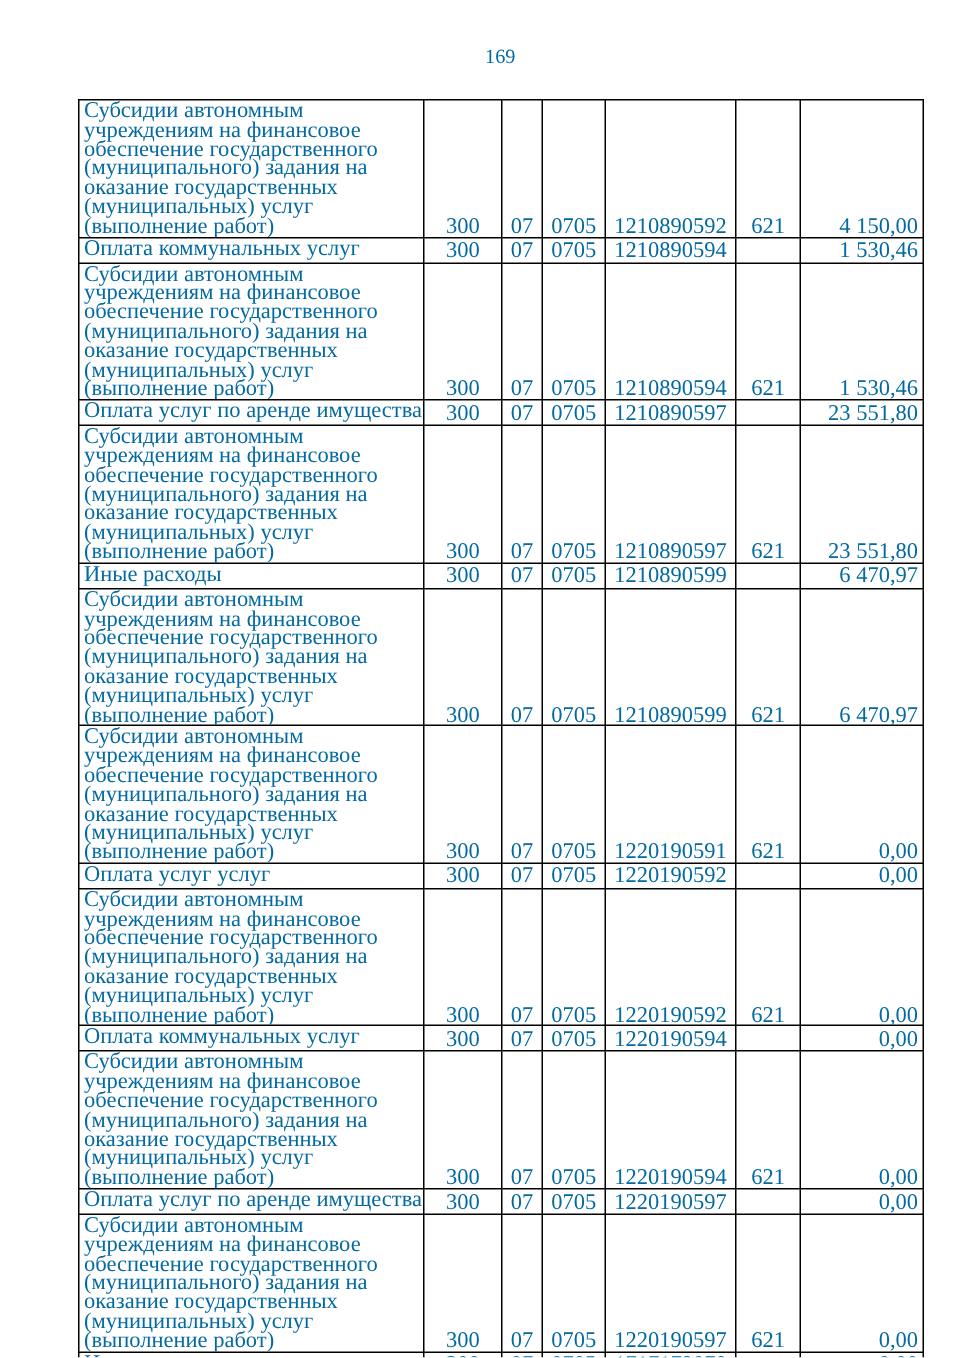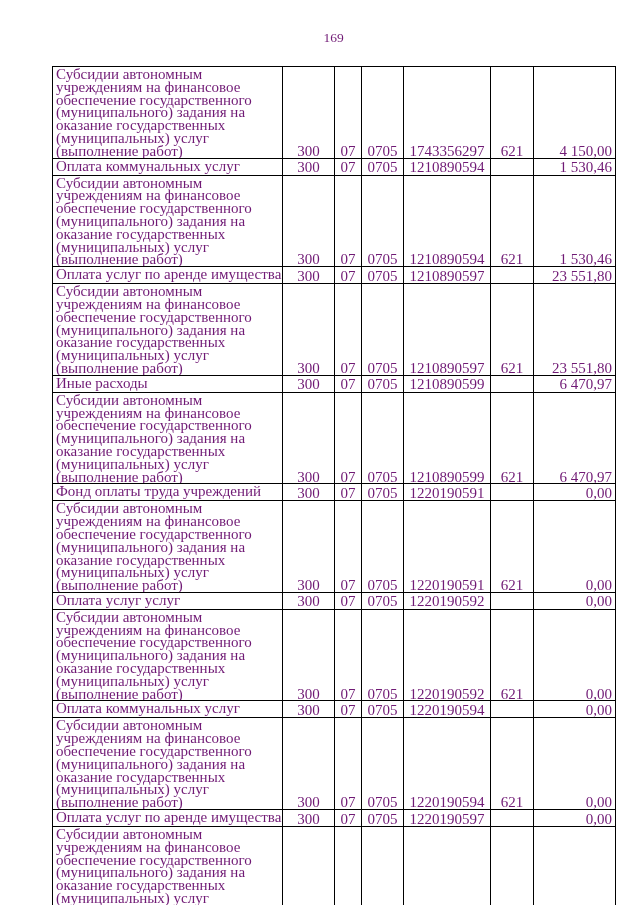--- a/index.html
+++ b/index.html
@@ -6,21 +6,21 @@
     margin: 0;
     padding: 0;
     background: #ffffff;
   }
   .page {
     position: relative;
     width: 640px;
     height: 905px;
     background: #ffffff;
     font-family: "Liberation Serif", "DejaVu Serif", serif;
-    color: #701a75;
+    color: #0369a1;
     overflow: hidden;
   }
   .page-number {
     position: absolute;
     top: 31px;
     left: 52px;
     width: 563px;
     text-align: center;
     font-size: 13.5px;
     line-height: 14px;
@@ -78,21 +78,21 @@
       <col style="width:87px">
       <col style="width:43px">
       <col style="width:82px">
     </colgroup>
     <tbody>
         <tr class="tall">
           <td class="name">Субсидии автономным учреждениям на финансовое обеспечение государственного (муниципального) задания на оказание государственных (муниципальных) услуг (выполнение работ)</td>
           <td class="num">300</td>
           <td class="num">07</td>
           <td class="num">0705</td>
-          <td class="num">1743356297</td>
+          <td class="num">1210890592</td>
           <td class="num">621</td>
           <td class="amount">4 150,00</td>
         </tr>
         <tr class="single">
           <td class="name">Оплата коммунальных услуг</td>
           <td class="num">300</td>
           <td class="num">07</td>
           <td class="num">0705</td>
           <td class="num">1210890594</td>
           <td class="num"></td>
@@ -135,29 +135,20 @@
           <td class="amount">6 470,97</td>
         </tr>
         <tr class="tall">
           <td class="name">Субсидии автономным учреждениям на финансовое обеспечение государственного (муниципального) задания на оказание государственных (муниципальных) услуг (выполнение работ)</td>
           <td class="num">300</td>
           <td class="num">07</td>
           <td class="num">0705</td>
           <td class="num">1210890599</td>
           <td class="num">621</td>
           <td class="amount">6 470,97</td>
-        </tr>
-        <tr class="single">
-          <td class="name">Фонд оплаты труда учреждений</td>
-          <td class="num">300</td>
-          <td class="num">07</td>
-          <td class="num">0705</td>
-          <td class="num">1220190591</td>
-          <td class="num"></td>
-          <td class="amount">0,00</td>
         </tr>
         <tr class="tall">
           <td class="name">Субсидии автономным учреждениям на финансовое обеспечение государственного (муниципального) задания на оказание государственных (муниципальных) услуг (выполнение работ)</td>
           <td class="num">300</td>
           <td class="num">07</td>
           <td class="num">0705</td>
           <td class="num">1220190591</td>
           <td class="num">621</td>
           <td class="amount">0,00</td>
         </tr>

